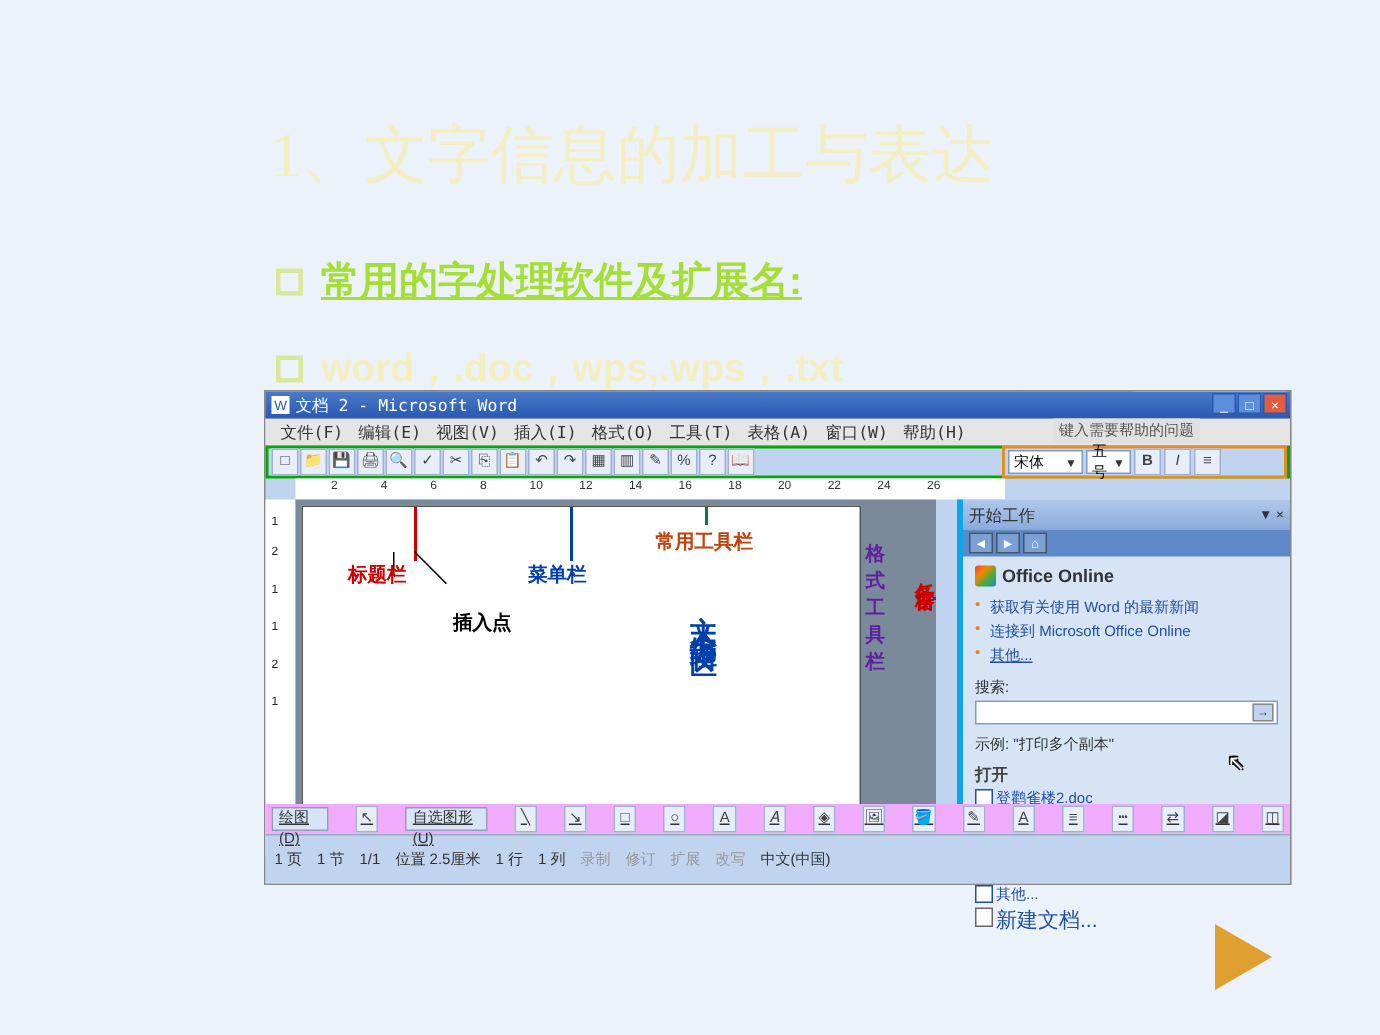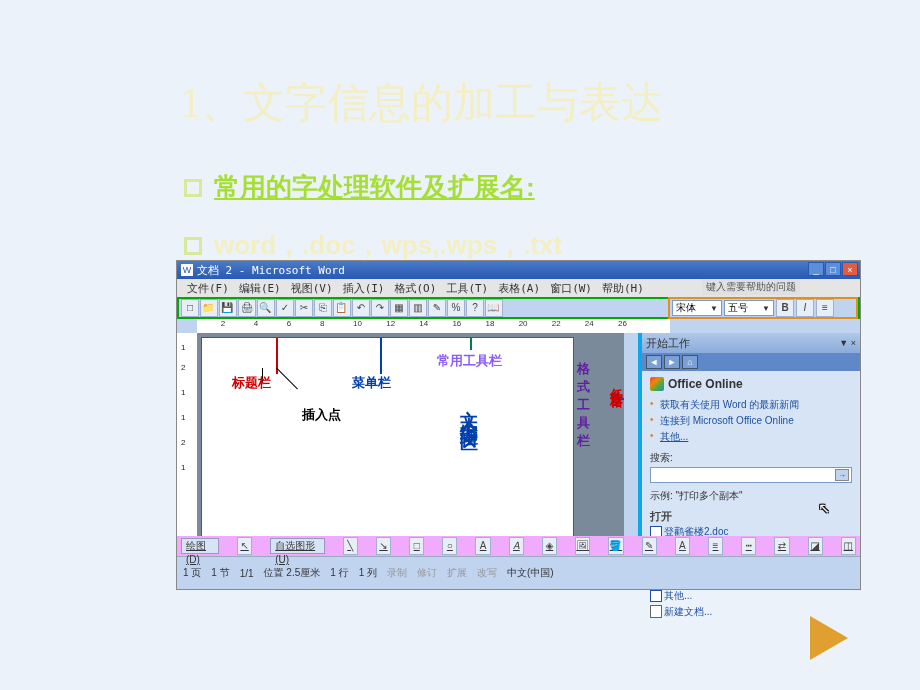--- a/index.html
+++ b/index.html
@@ -165,21 +165,21 @@
       height: 16px;
       background: #fff;
       border: 1px solid #7a9ac9;
       font-size: 10px;
       padding: 0 3px;
       display: flex;
       align-items: center;
       justify-content: space-between;
     }
     .font-name { width: 50px; }
-    .font-size { width: 50px; }
+    .font-size { width: 30px; }
     .dd-arrow { font-size: 8px; color: #333; }
     .word-ruler {
       height: 14px;
       background: #fff;
       font-size: 8px;
       color: #333;
       position: relative;
       margin-left: 20px;
       margin-right: 190px;
     }
@@ -218,21 +218,21 @@
       border: 1px solid #555;
       position: relative;
     }
     .annotation {
       position: absolute;
       font-size: 13px;
       font-weight: bold;
     }
     .anno-red { color: #cc0000; }
     .anno-blue { color: #0040aa; }
-    .anno-green { color: #8b5cf6; }
+    .anno-green { color: #c2410c; }
     .anno-purple { color: #6020a0; }
     .anno-black { color: #000; }
     .anno-line {
       position: absolute;
       background: #000;
     }
     .vert-text {
       writing-mode: vertical-rl;
       text-orientation: upright;
       font-size: 18px;
@@ -351,21 +351,21 @@
       position: absolute;
       left: 0;
       top: 2px;
       width: 10px;
       height: 10px;
       background: #fff;
       border: 1px solid #2050a0;
     }
     .tp-newdoc {
       color: #2050a0;
-      font-size: 10px;
+      font-size: 14px;
       padding: 1px 0 1px 14px;
       position: relative;
     }
     .tp-newdoc::before {
       content: "";
       position: absolute;
       left: 0;
       top: 1px;
       width: 10px;
       height: 11px;

